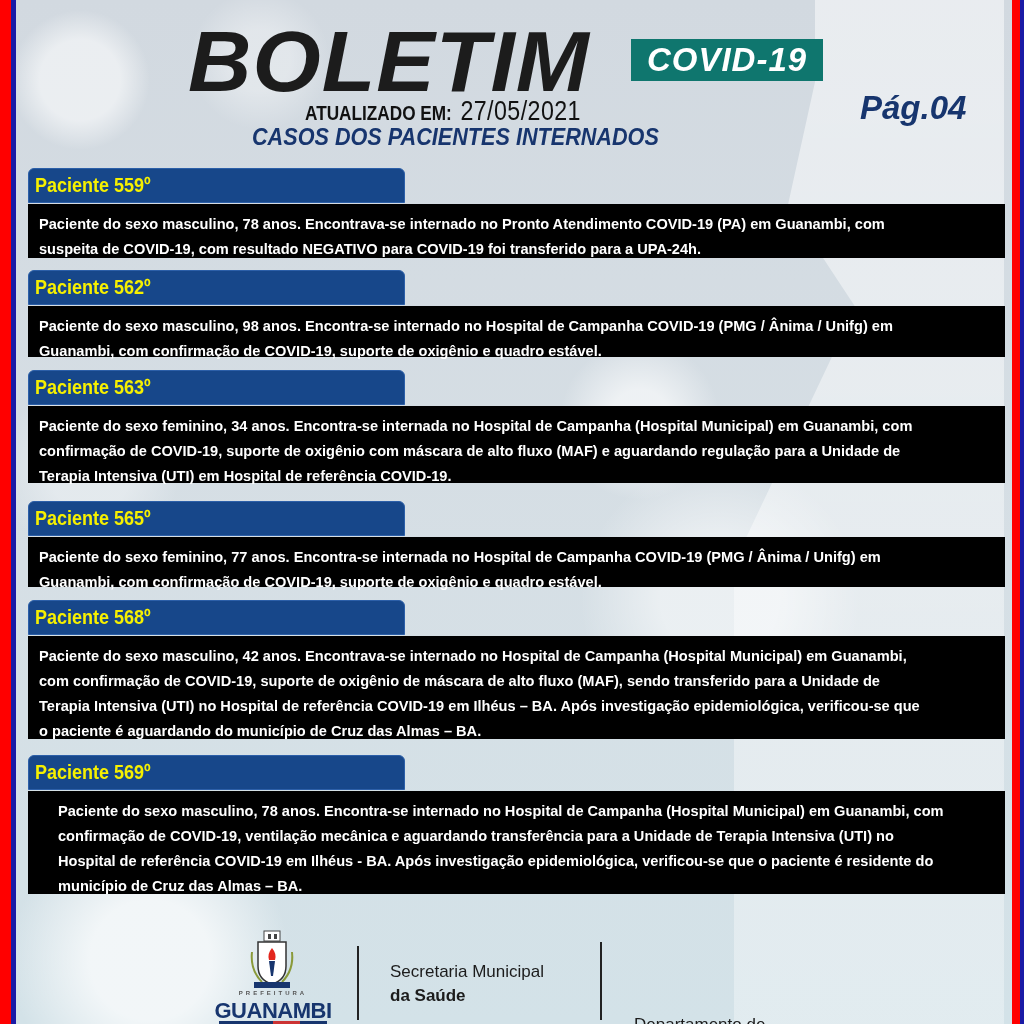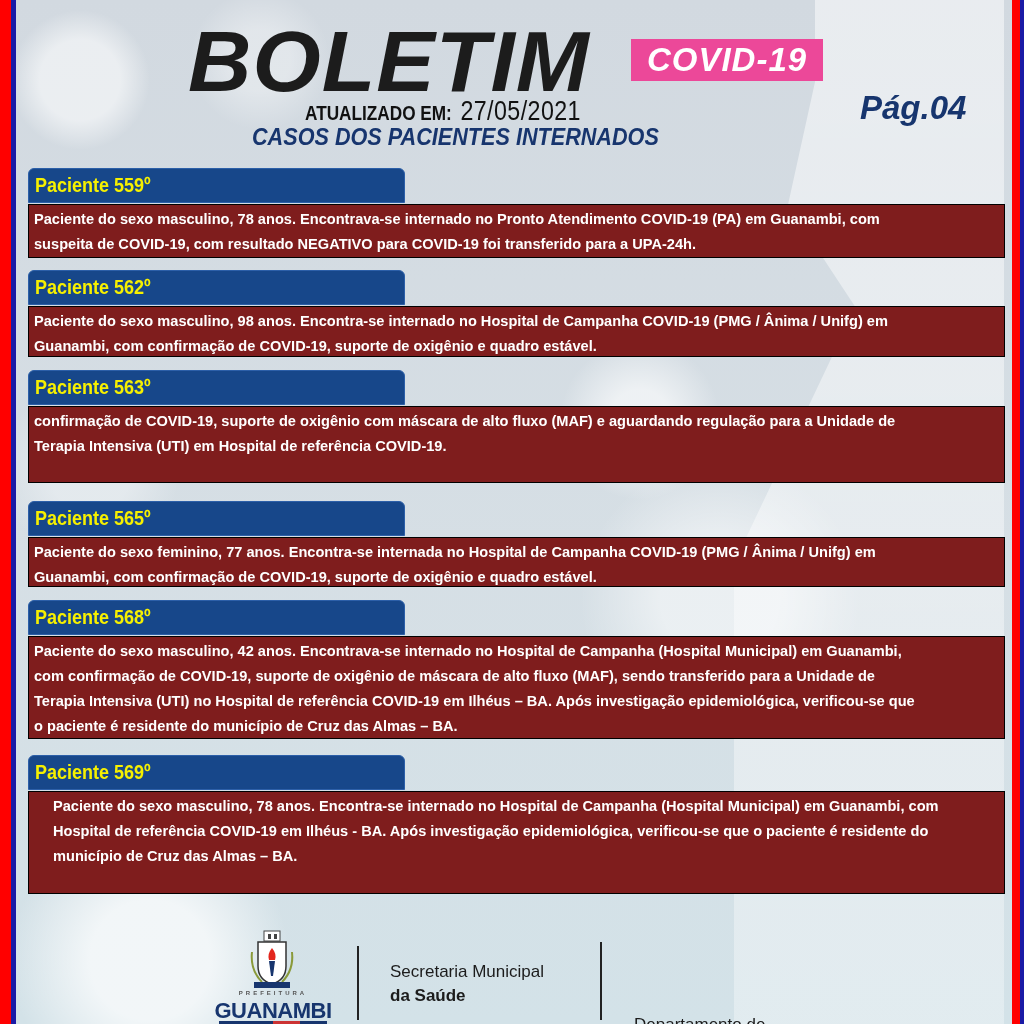--- a/index.html
+++ b/index.html
@@ -34,21 +34,21 @@
   .title-main {
     position: absolute; left: 192px; top: 18px;
     font-family: "Liberation Sans", sans-serif;
     font-weight: 900; font-style: italic;
     font-size: 86px; line-height: 86px; letter-spacing: 1px;
     color: #1c1c1c;
     transform: scaleX(1.02);
   }
   .covid-badge {
     position: absolute; left: 631px; top: 39px; width: 192px; height: 42px;
-    background: #ec4899; color: #fff;
+    background: #0f766e; color: #fff;
     font-weight: 700; font-style: italic; font-size: 33px; line-height: 42px;
     text-align: center; letter-spacing: 1px;
   }
   .updated {
     position: absolute; left: 305px; top: 96px;
     font-weight: 700; font-size: 20px; color: #111;
     transform: scaleX(0.86); transform-origin: left;
   }
   .updated .date { font-size: 27px; font-weight: 400; margin-left: 10px; letter-spacing: 0.5px; }
   .subtitle {
@@ -65,21 +65,21 @@
     position: absolute; left: 28px; width: 377px; height: 35px;
     background: #17478a; border-radius: 6px 6px 0 0;
     border: 1px solid #2c5fa8;
     color: #f6f000; font-weight: 700; font-size: 20px; line-height: 33px;
     padding-left: 6px;
     transform-origin: left;
   }
   .patient-tab span { display: inline-block; transform: scaleX(0.9); transform-origin: left; }
   .patient-body {
     position: absolute; left: 28px; width: 977px;
-    background: #7f1d1d; border: 1px solid #000000;
+    background: #000000; border: 6px solid #000000;
     color: #ffffff; font-weight: 700; font-size: 14.6px; line-height: 25px;
     padding: 2px 4px 2px 5px;
     text-align: justify;
     text-align-last: left;
   }
   .patient-body span { display: block; }
 
   .footer-logo { position: absolute; left: 213px; top: 928px; width: 120px; height: 96px; }
   .crest {
     position: absolute; left: 33px; top: 2px; width: 52px; height: 62px;
@@ -119,41 +119,43 @@
 </div>
 
 <div class="patient-tab" style="top:270px;"><span>Paciente 562º</span></div>
 <div class="patient-body" style="top:306px; height:51px;">
   <span>Paciente do sexo masculino, 98 anos. Encontra-se internado no Hospital de Campanha COVID-19 (PMG / Ânima / Unifg) em</span>
   <span>Guanambi, com confirmação de COVID-19, suporte de oxigênio e quadro estável.</span>
 </div>
 
 <div class="patient-tab" style="top:370px;"><span>Paciente 563º</span></div>
 <div class="patient-body" style="top:406px; height:77px;">
+  <span>Paciente do sexo feminino, 34 anos. Encontra-se internada no Hospital de Campanha (Hospital Municipal) em Guanambi, com</span>
   <span>confirmação de COVID-19, suporte de oxigênio com máscara de alto fluxo (MAF) e aguardando regulação para a Unidade de</span>
   <span>Terapia Intensiva (UTI) em Hospital de referência COVID-19.</span>
 </div>
 
 <div class="patient-tab" style="top:501px;"><span>Paciente 565º</span></div>
 <div class="patient-body" style="top:537px; height:50px;">
   <span>Paciente do sexo feminino, 77 anos. Encontra-se internada no Hospital de Campanha COVID-19 (PMG / Ânima / Unifg) em</span>
   <span>Guanambi, com  confirmação de COVID-19, suporte de oxigênio e quadro estável.</span>
 </div>
 
 <div class="patient-tab" style="top:600px;"><span>Paciente 568º</span></div>
 <div class="patient-body" style="top:636px; height:103px;">
   <span>Paciente do sexo masculino, 42 anos. Encontrava-se internado no Hospital de Campanha (Hospital Municipal) em Guanambi,</span>
   <span>com confirmação de COVID-19, suporte de oxigênio de máscara de alto fluxo (MAF), sendo transferido para a Unidade de</span>
   <span>Terapia Intensiva (UTI) no Hospital de referência COVID-19 em Ilhéus – BA.  Após investigação epidemiológica, verificou-se que</span>
-  <span>o paciente é residente do município de Cruz das Almas – BA.</span>
+  <span>o paciente é aguardando do município de Cruz das Almas – BA.</span>
 </div>
 
 <div class="patient-tab" style="top:755px;"><span>Paciente 569º</span></div>
 <div class="patient-body" style="top:791px; height:103px;padding-left:24px;">
   <span>Paciente do sexo masculino, 78 anos. Encontra-se internado no Hospital de Campanha (Hospital Municipal) em Guanambi, com</span>
+  <span>confirmação de COVID-19, ventilação mecânica e aguardando transferência para a Unidade de Terapia Intensiva (UTI) no</span>
   <span>Hospital de referência COVID-19 em Ilhéus - BA. Após investigação epidemiológica, verificou-se que o paciente é residente do</span>
   <span>município de Cruz das Almas – BA.</span>
 </div>
 
 <div class="footer-logo">
   <svg class="crest" viewBox="0 0 52 62">
     <rect x="18" y="1" width="16" height="10" fill="#fff" stroke="#444" stroke-width="1"></rect>
     <rect x="22" y="4" width="3" height="5" fill="#444"></rect>
     <rect x="28" y="4" width="3" height="5" fill="#444"></rect>
     <path d="M12 12 H40 V36 Q40 50 26 54 Q12 50 12 36 Z" fill="#fff" stroke="#333" stroke-width="1.5"></path>

